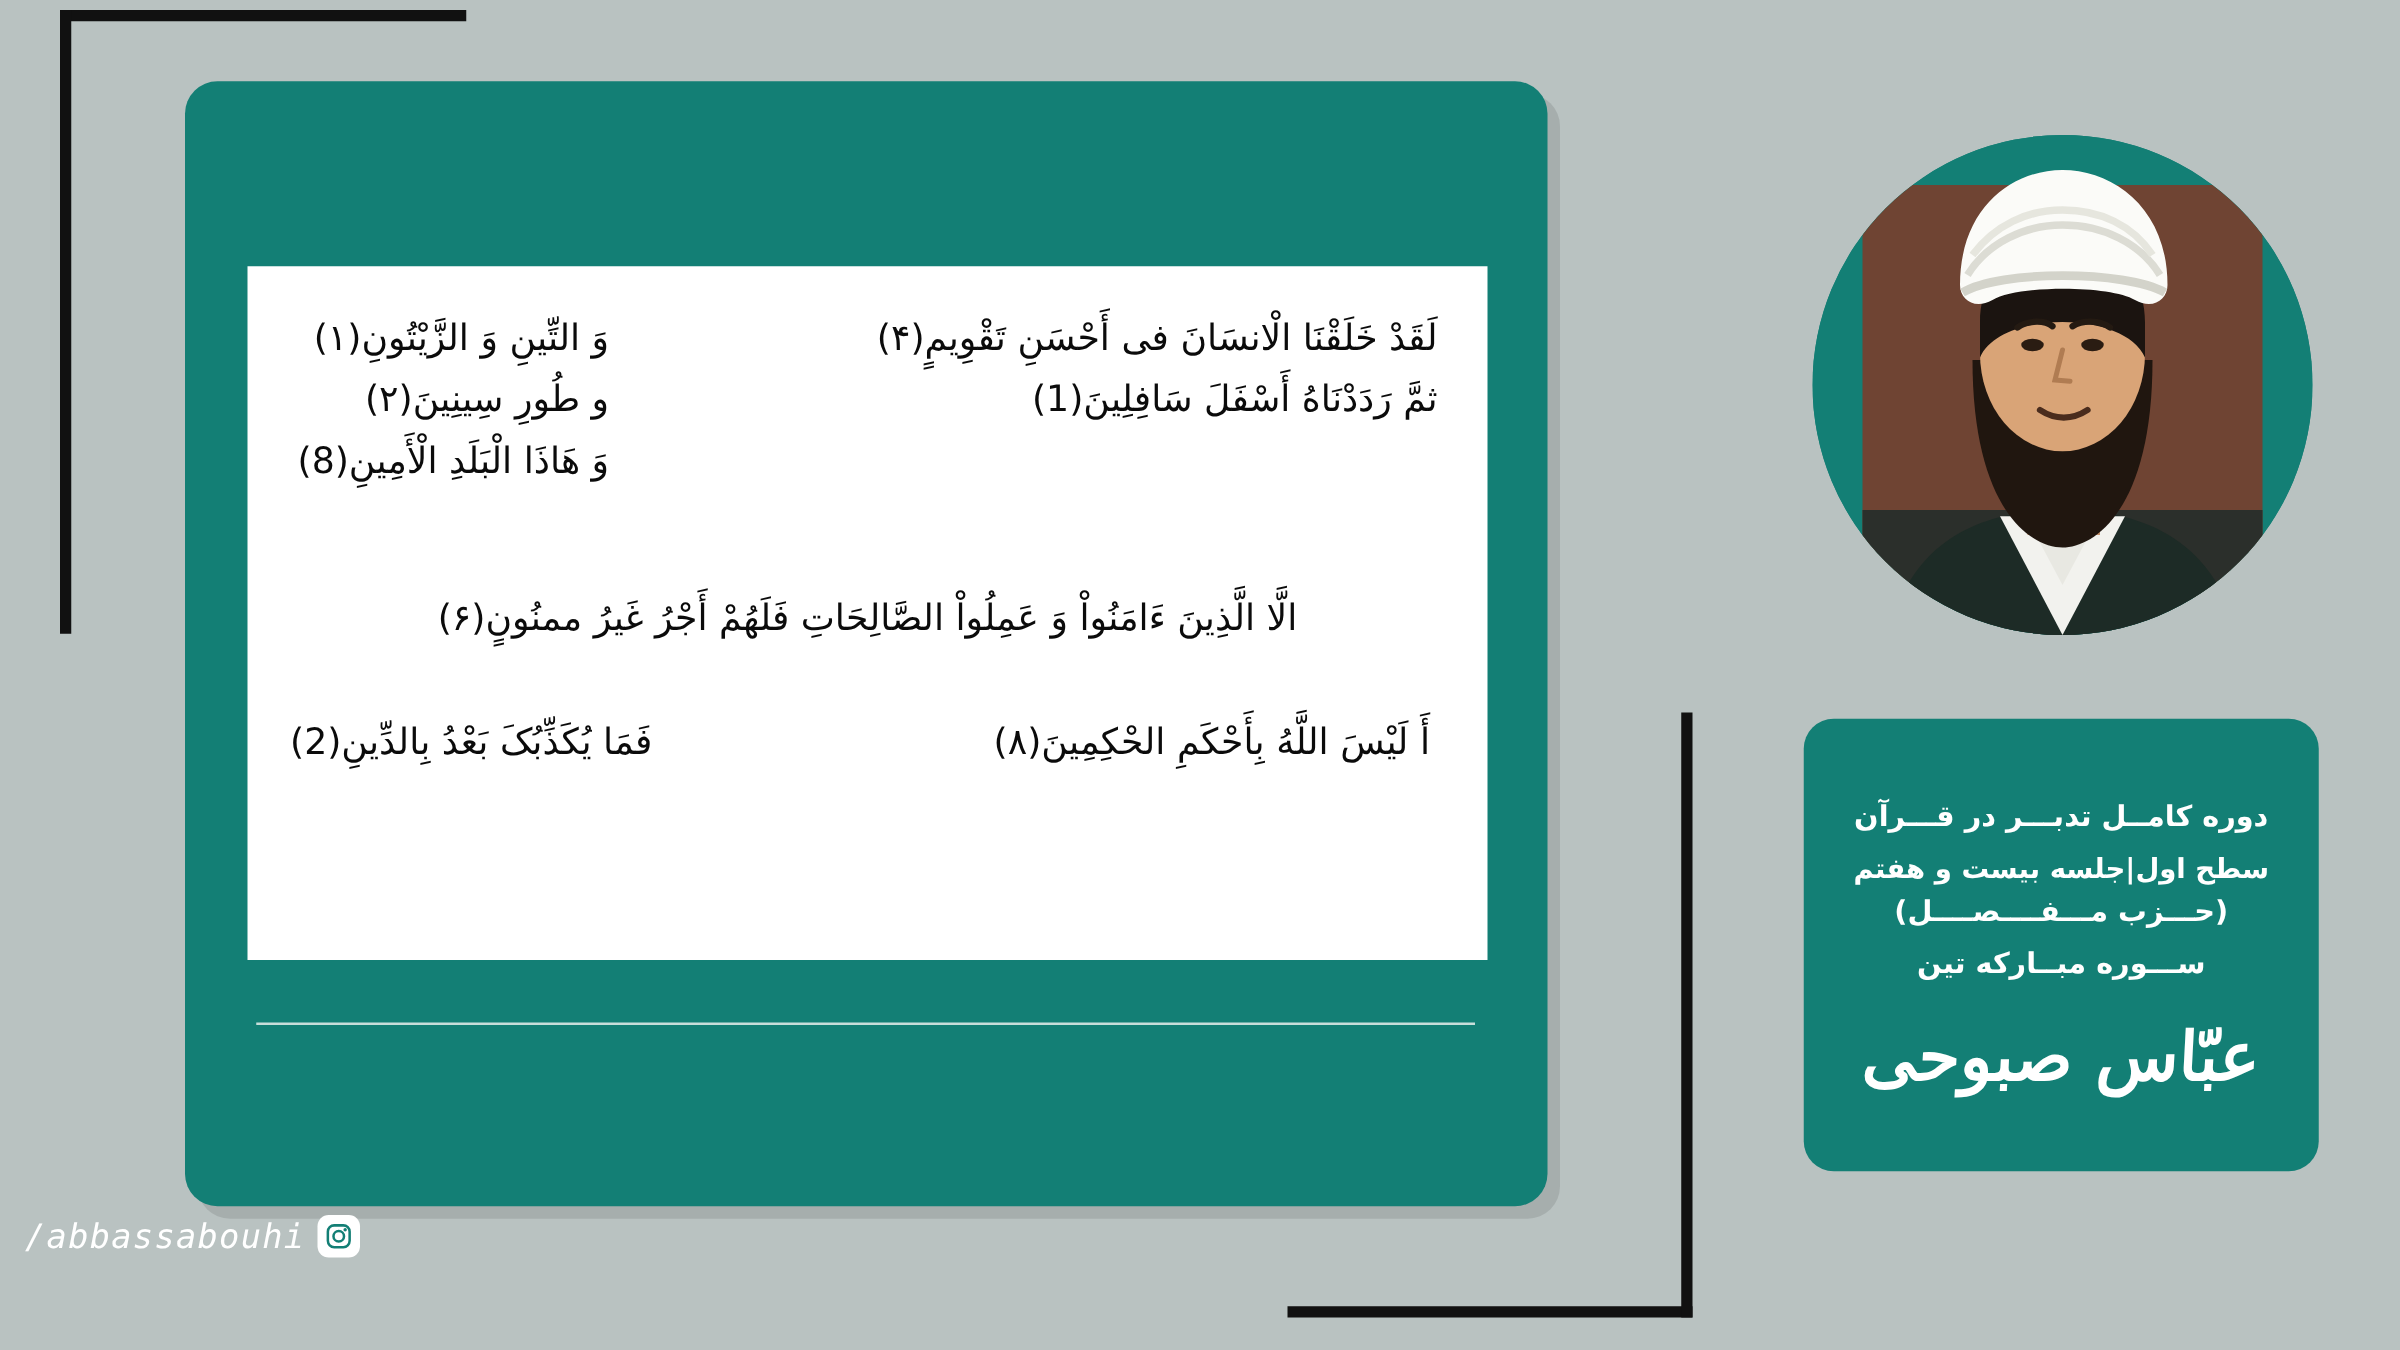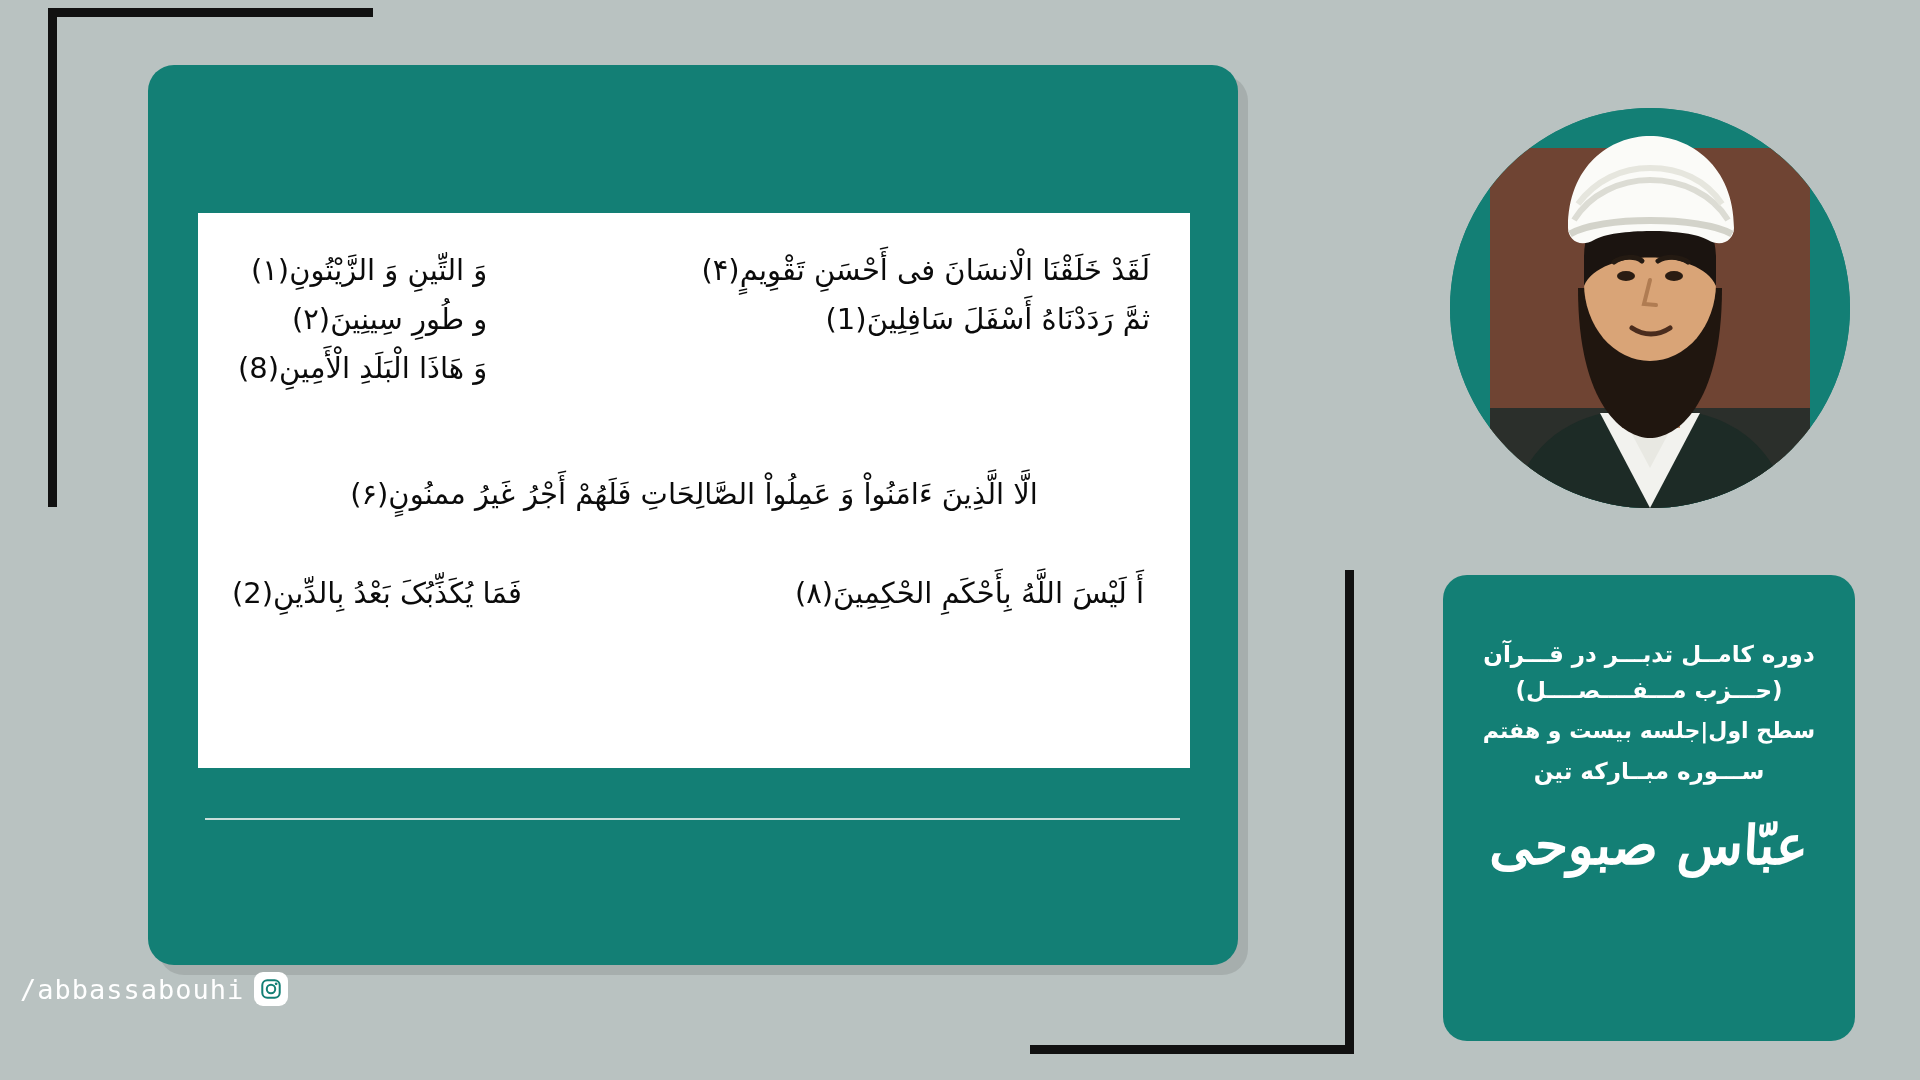--- a/index.html
+++ b/index.html
@@ -126,21 +126,21 @@
     overflow: hidden;
     background: #137f75;
   }
   .portrait-svg { display: block; width: 400px; height: 400px; }
 
   .info-card {
     position: absolute;
     left: 1443px;
     top: 575px;
     width: 412px;
-    height: 466px;
+    height: 362px;
     background: #137f75;
     border-radius: 24px;
     color: #ffffff;
     text-align: center;
     box-sizing: border-box;
     padding: 62px 24px 0 24px;
   }
 
   .info-line {
     font-family: "DejaVu Sans", "Liberation Sans", sans-serif;
@@ -184,20 +184,21 @@
     background: #ffffff;
     display: flex;
     align-items: center;
     justify-content: center;
   }
   .handle-text {
     font-family: "DejaVu Sans Mono", "Liberation Mono", monospace;
     font-size: 27px;
     color: #ffffff;
     letter-spacing: 1px;
+    font-style: italic;
   }
 </style>
 </head>
 <body>
 
 <div id="stage">
 
   <div class="bracket bracket-tl"></div>
   <div class="bracket bracket-br"></div>
 
@@ -261,22 +262,22 @@
 
       <path d="M118 120 C118 58 160 28 200 28 C240 28 284 58 284 120 C284 132 272 140 258 132 C238 120 164 120 144 132 C130 140 118 132 118 120 Z" fill="#fbfbf8"></path>
       <path d="M124 112 C140 86 170 72 200 72 C232 72 262 86 278 112" stroke="#dcdcd4" stroke-width="6" fill="none"></path>
       <path d="M128 96 C146 72 172 60 200 60 C230 60 256 72 272 96" stroke="#e6e6de" stroke-width="6" fill="none"></path>
       <path d="M120 126 C150 108 250 108 282 126" stroke="#d3d3ca" stroke-width="7" fill="none"></path>
     </svg>
   </div>
 
   <div class="info-card">
     <div class="info-line l1">دوره کامــل تدبـــر در قـــرآن</div>
+    <div class="info-line l3">سطح اول|جلسه بیست و هفتم</div>
     <div class="info-line l2">(حـــزب مـــفــــصــــل)</div>
-    <div class="info-line l3">سطح اول|جلسه بیست و هفتم</div>
     <div class="info-line l4">ســـوره مبــارکه تین</div>
     <div class="signature">عبّاس صبوحی</div>
   </div>
 
   <div class="handle">
     <span class="handle-icon">
       <svg width="22" height="22" viewBox="0 0 24 24" aria-hidden="true">
         <rect x="2.5" y="2.5" width="19" height="19" rx="5.5" fill="none" stroke="#137f75" stroke-width="2.2"></rect>
         <circle cx="12" cy="12" r="4.6" fill="none" stroke="#137f75" stroke-width="2.2"></circle>
         <circle cx="17.6" cy="6.4" r="1.5" fill="#137f75"></circle>

